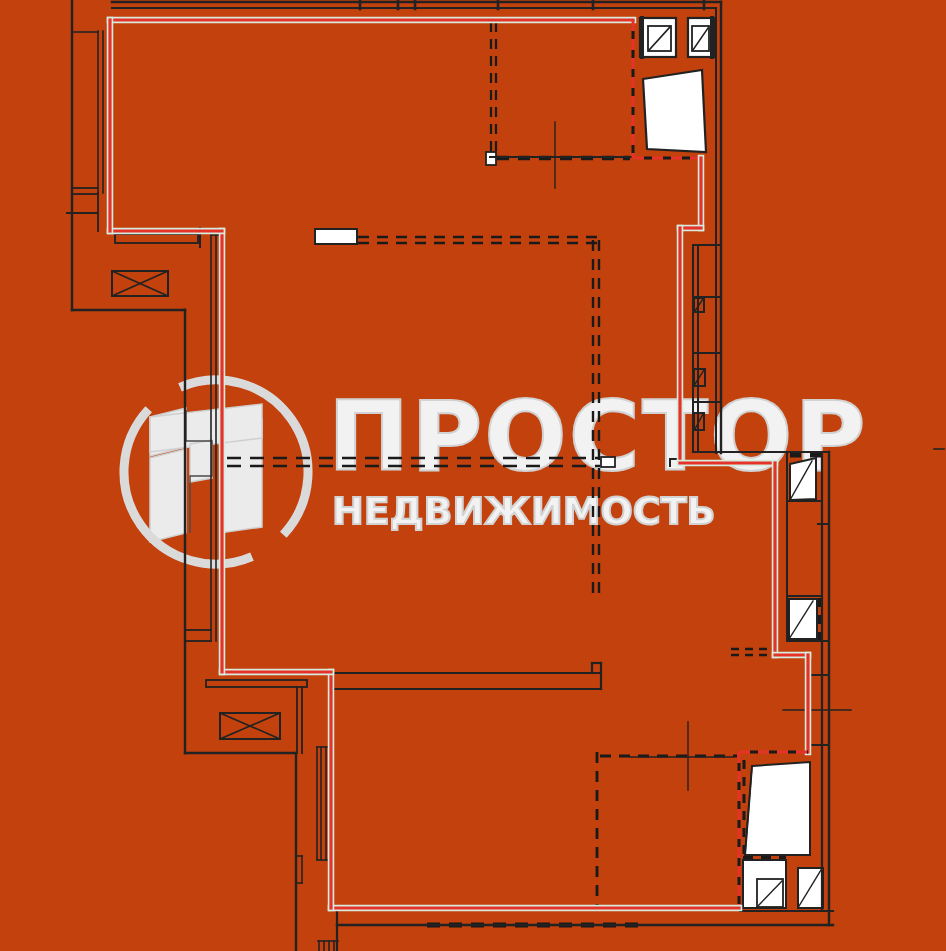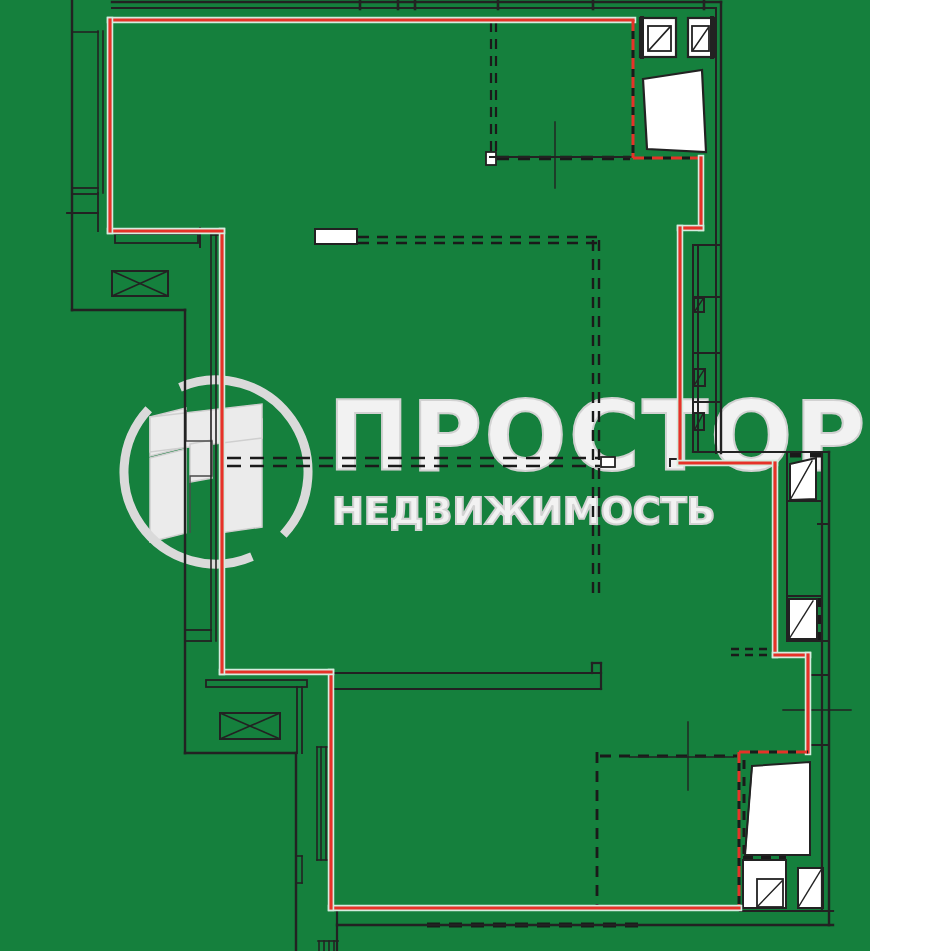--- a/index.html
+++ b/index.html
@@ -1,19 +1,19 @@
 <!DOCTYPE html>
 <html><head>
 <meta charset="utf-8">
 <style>
   html,body{margin:0;padding:0;background:#ffffff;}
   #stage{
     position:relative;
-    width:870px;height:951px;
-    background:#15803d;
+    width:946px;height:951px;
+    background:#c2410c;
     overflow:hidden;
     font-family:"DejaVu Sans","Liberation Sans",sans-serif;
   }
   #watermark-layer{position:absolute;left:0;top:0;z-index:1;}
   .wm-text{
     position:absolute;
     font-weight:bold;
     color:#f2f2f2;
     -webkit-text-stroke:2px #d2d2d2;
     text-shadow:0 1px 1px rgba(0,0,0,0.05);

